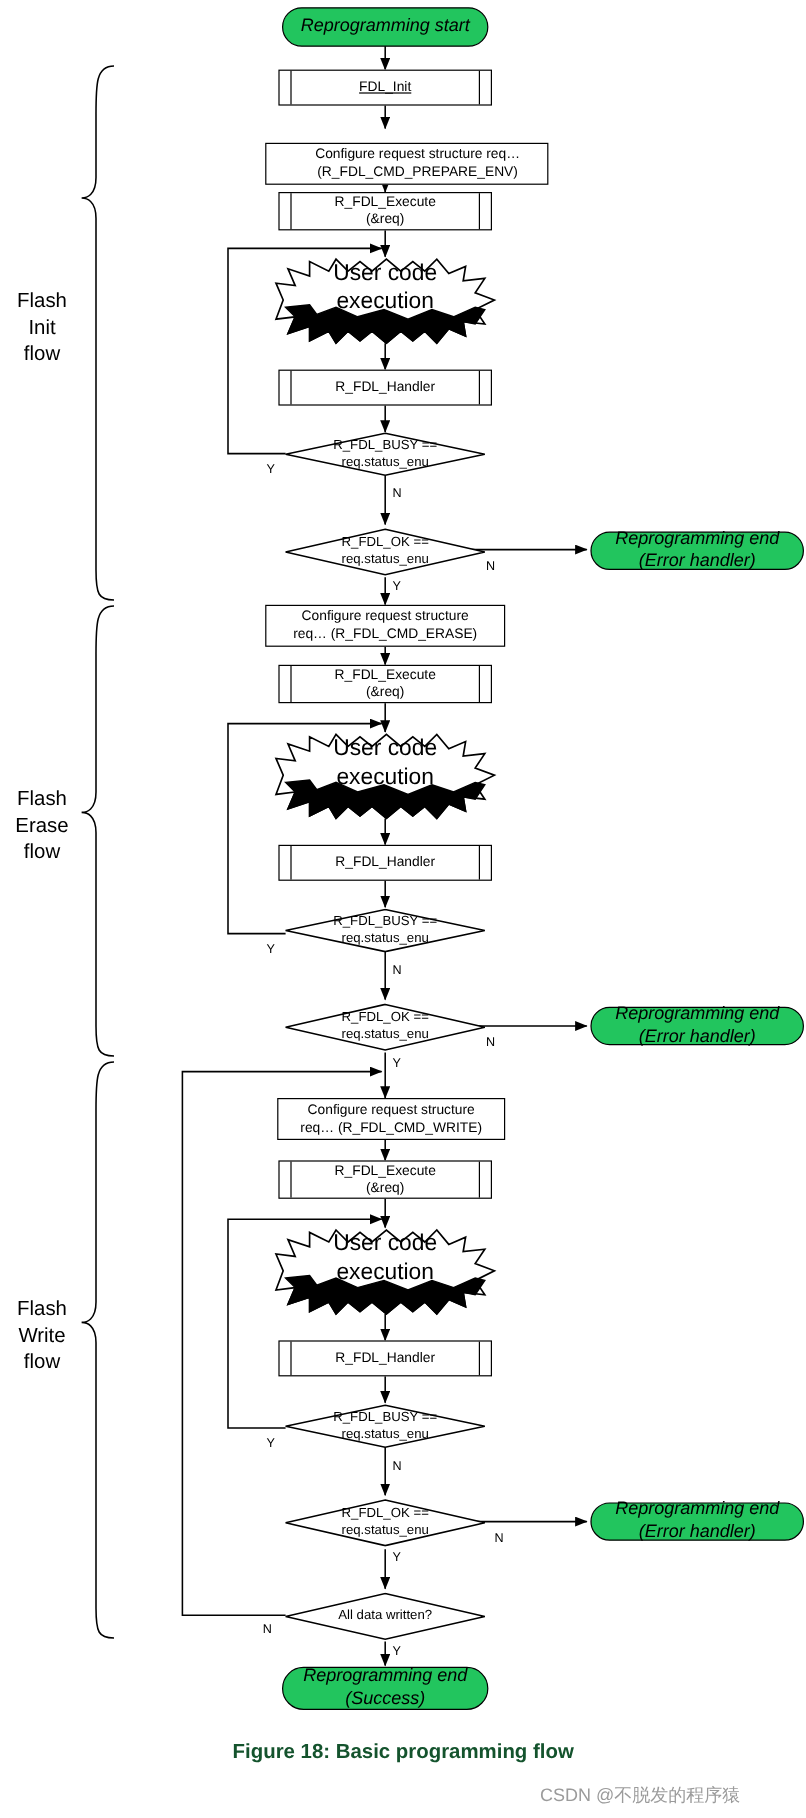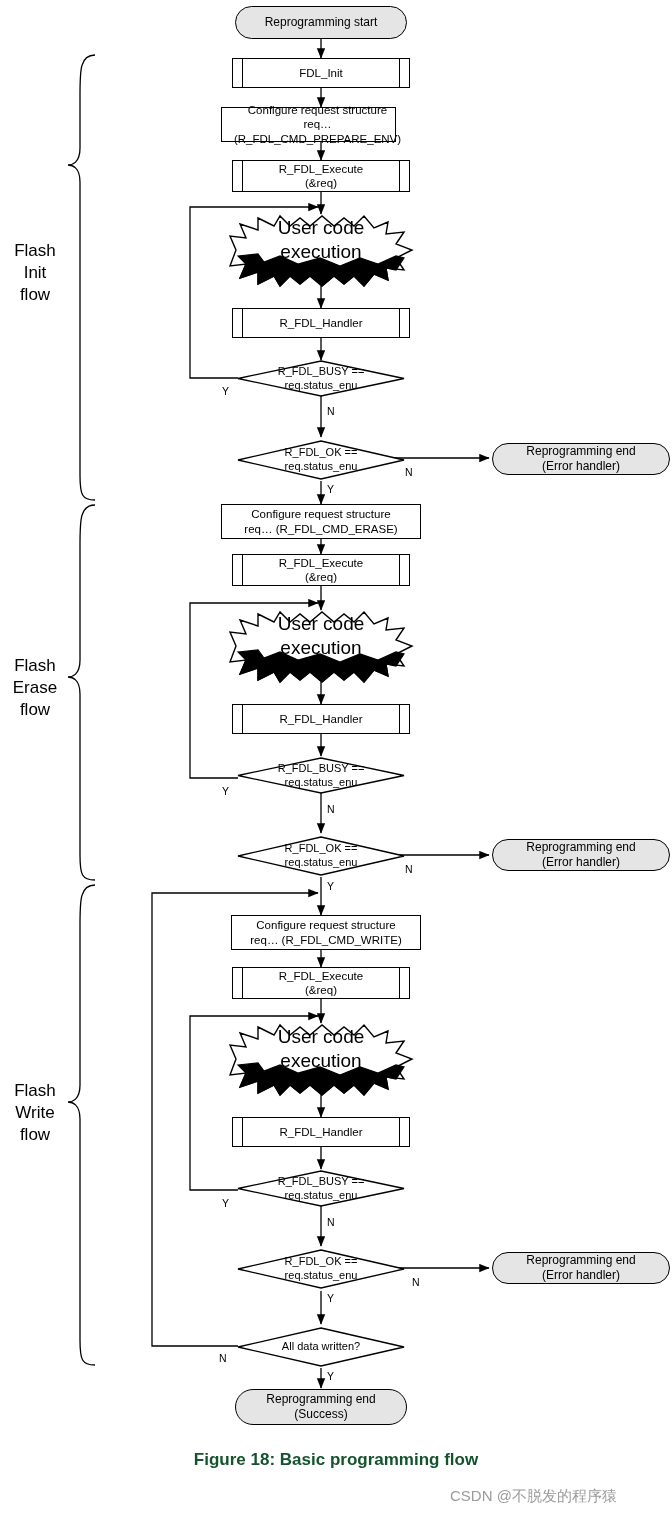--- a/index.html
+++ b/index.html
@@ -3,21 +3,21 @@
 <meta charset="utf-8">
 <style>
   html,body{margin:0;padding:0;}
   body{
     width:672px;height:1515px;background:#fff;
     font-family:"Liberation Sans", sans-serif;
     color:#000;position:relative;overflow:hidden;
   }
   #canvas{position:absolute;left:0;top:0;width:672px;height:1515px;}
   .node{position:absolute;box-sizing:border-box;display:flex;align-items:center;justify-content:center;text-align:center;}
-  .term{border:1.5px solid #000;border-radius:18px;background:#e5e5e5;font-size:12px;line-height:1.25;}
+  .term{border:1.5px solid #000;border-radius:18px;background:#22c55e;font-size:15px;line-height:1.25;font-style:italic;}
   .proc{border:1.5px solid #000;background:#fff;font-size:11.5px;line-height:1.25;}
   .proc.predef::before,.proc.predef::after{
     content:"";position:absolute;top:0;bottom:0;width:0;border-left:1.5px solid #000;
   }
   .proc.predef::before{left:9px;}
   .proc.predef::after{right:9px;}
   .dec{font-size:11px;line-height:1.25;}
   .dec .dtxt{position:relative;z-index:3;}
   .dec svg{position:absolute;left:0;top:0;}
   .burst{font-size:19px;line-height:1.25;}
@@ -83,25 +83,25 @@
 </svg>
 
 <div class="grouplbl" style="left:4px;top:240px;width:62px;">Flash<br>Init<br>flow</div>
 <div class="grouplbl" style="left:4px;top:655px;width:62px;">Flash<br>Erase<br>flow</div>
 <div class="grouplbl" style="left:4px;top:1080px;width:62px;">Flash<br>Write<br>flow</div>
 
 <div class="node term" style="left:235px;top:6px;width:172px;height:33px;">
   <span>Reprogramming start</span>
 </div>
 
-<div class="node proc predef" style="left:232px;top:58px;width:178px;height:30px;position:absolute;">
+<div class="node proc predef" style="left:232px;top:58px;width:178px;height:30px;position:absolute;text-decoration:underline;">
   <span>FDL_Init</span>
 </div>
 
-<div class="node proc" style="left:221px;top:107px;width:175px;height:35px;padding-left:18px;">
+<div class="node proc" style="left:221px;top:119px;width:236px;height:35px;padding-left:18px;">
   <span style="white-space:pre-line;">Configure request structure req…
 (R_FDL_CMD_PREPARE_ENV)</span>
 </div>
 
 <div class="node proc predef" style="left:232px;top:160px;width:178px;height:32px;">
   <span style="white-space:pre-line;">R_FDL_Execute
 (&amp;req)</span>
 </div>
 
 <div class="node burst" style="left:228px;top:214px;width:186px;height:74px;">

